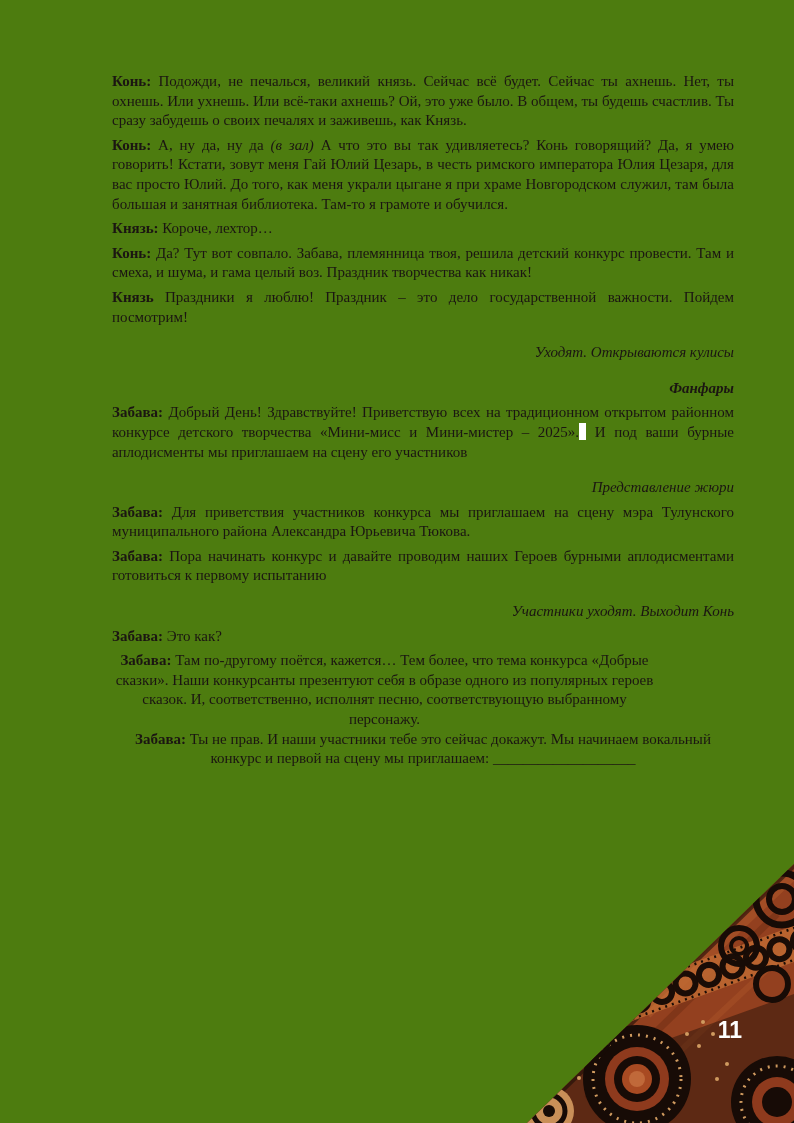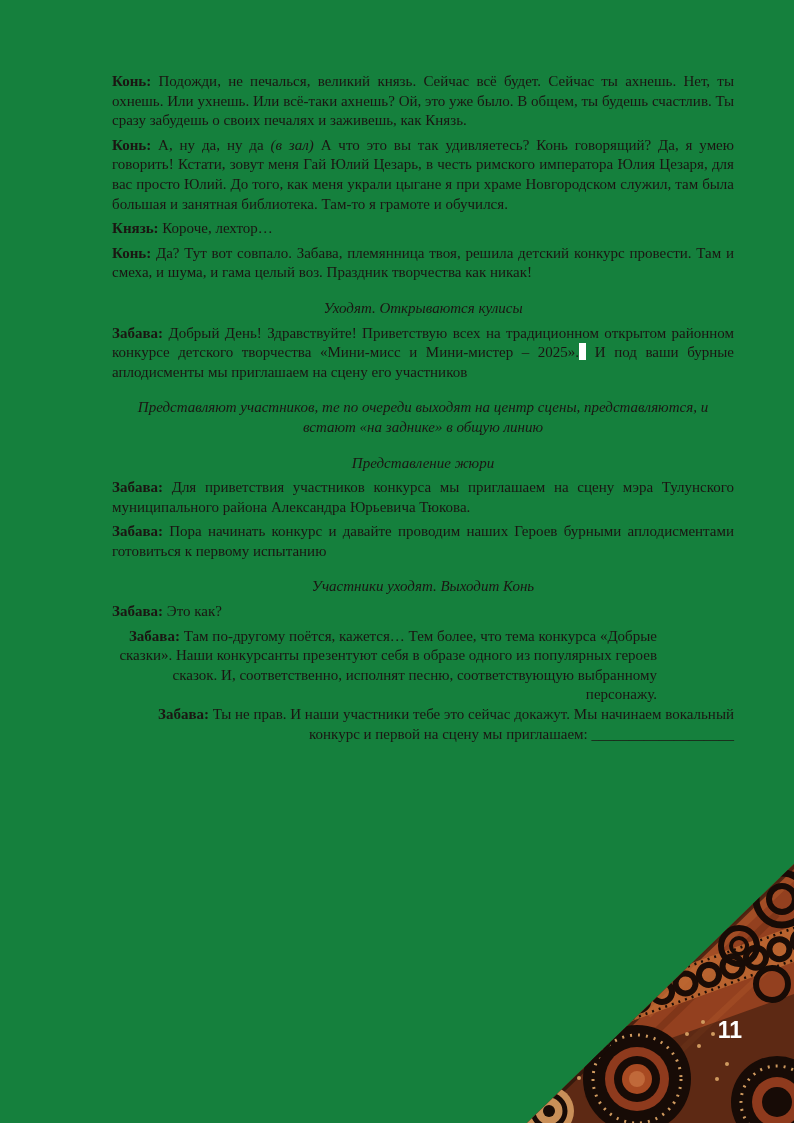--- a/index.html
+++ b/index.html
@@ -1,37 +1,37 @@
 <!DOCTYPE html>
 <html lang="ru"><head>
 <meta charset="utf-8">
 <style>
   html,body{margin:0;padding:0;}
   .page{
     position:relative;
     width:794px;height:1123px;
-    background:#15803d;
+    background:#4d7c0f;
     overflow:hidden;
     font-family:"Liberation Serif", serif;
     color:#1b1512;
   }
   .content{
     position:absolute;
     left:112px;top:72px;width:622px;
     font-size:15px;line-height:19.6px;
     z-index:2;
   }
   .p{margin:0 0 5px;text-align:justify;}
   .p.m0{margin-bottom:0;}
-  .p.left{text-align:right;}
+  .p.left{text-align:center;}
   .p.w545{width:545px;}
   .p.w455{width:455px;}
   .spk{font-weight:bold;}
   .note{font-style:italic;}
-  .dir{margin:16px 0 5px;text-align:center;font-style:italic;}
+  .dir{margin:16px 0 5px;text-align:right;font-style:italic;}
   .dir.bold{font-weight:bold;}
   .cursor{
     display:inline-block;
     width:7px;height:17px;
     background:#ffffff;
     vertical-align:-3px;
   }
   .orn{
     position:absolute;right:0;bottom:0;
     width:267px;height:259px;
@@ -136,26 +136,27 @@
 
     <p class="p"><span class="spk">Конь:</span> <span>Подожди, не печалься, великий князь. Сейчас всё будет. Сейчас ты ахнешь. Нет, ты охнешь. Или ухнешь. Или всё-таки ахнешь? Ой, это уже было. В общем, ты будешь счастлив. Ты сразу забудешь о своих печалях и заживешь, как Князь.</span></p>
 
 
     <p class="p"><span class="spk">Конь:</span> <span>А, ну да, ну да </span><span class="note">(в зал)</span><span> А что это вы так удивляетесь? Конь говорящий? Да, я умею говорить! Кстати, зовут меня Гай Юлий Цезарь, в честь римского императора Юлия Цезаря, для вас просто Юлий. До того, как меня украли цыгане я при храме Новгородском служил, там была большая и занятная библиотека. Там-то я грамоте и обучился.</span></p>
 
     <p class="p"><span class="spk">Князь:</span> <span>Короче, лехтор…</span></p>
 
     <p class="p"><span class="spk">Конь:</span> <span>Да? Тут вот совпало. Забава, племянница твоя, решила детский конкурс провести. Там и смеха, и шума, и гама целый воз. Праздник творчества как никак!</span></p>
 
+    <p class="p"><span class="spk">Князь</span> <span>Праздники я люблю! Праздник – это дело государственной важности. Пойдем посмотрим!</span></p>
 
     <p class="dir">Уходят. Открываются кулисы</p>
+    <p class="dir bold">Фанфары</p>
 
     <p class="p"><span class="spk">Забава:</span> <span>Добрый День! Здравствуйте! Приветствую всех на традиционном открытом районном конкурсе детского творчества «Мини-мисс и Мини-мистер – 2025».</span><span class="cursor"></span> <span>И под ваши бурные аплодисменты мы приглашаем на сцену его участников</span></p>
 
-    <p class="dir">Представляют участников, те по очереди выходят на центр сцены, представляются, и встают «на заднике» в общую линию</p>
 
 
     <p class="dir">Представление жюри</p>
 
     <p class="p"><span class="spk">Забава:</span> <span>Для приветствия участников конкурса мы приглашаем на сцену мэра Тулунского муниципального района Александра Юрьевича Тюкова.</span></p>
 
 
     <p class="p"><span class="spk">Забава:</span> <span>Пора начинать конкурс и давайте проводим наших Героев бурными аплодисментами готовиться к первому испытанию</span></p>
 
     <p class="dir">Участники уходят. Выходит Конь</p>

